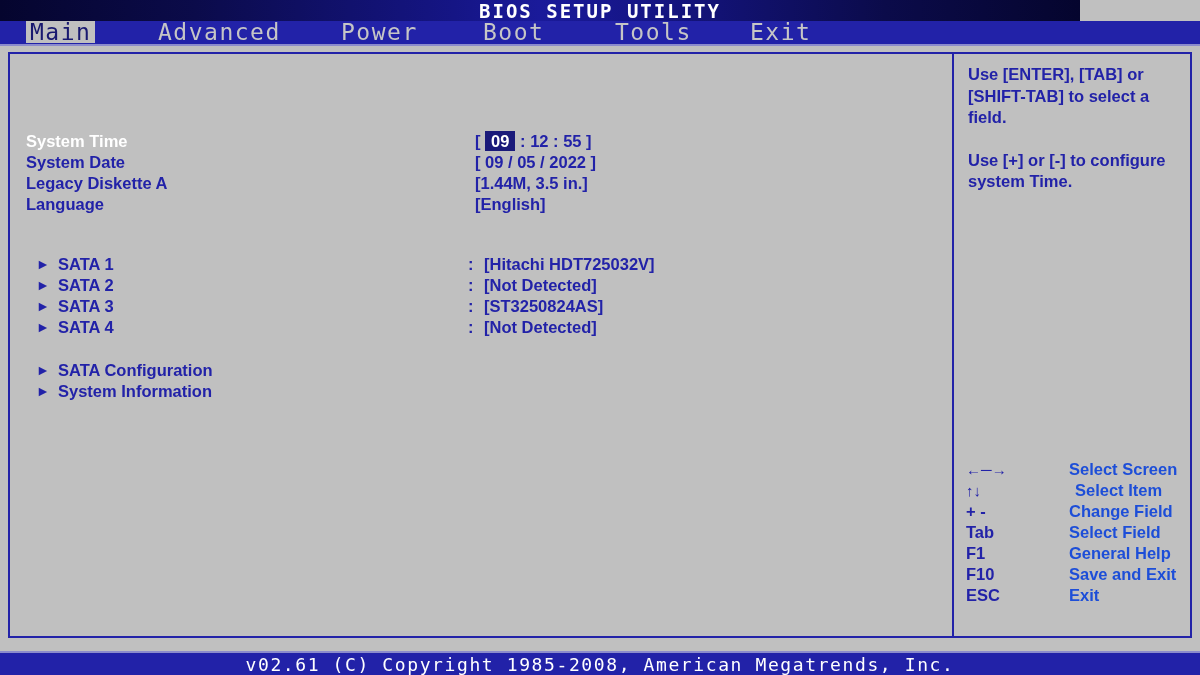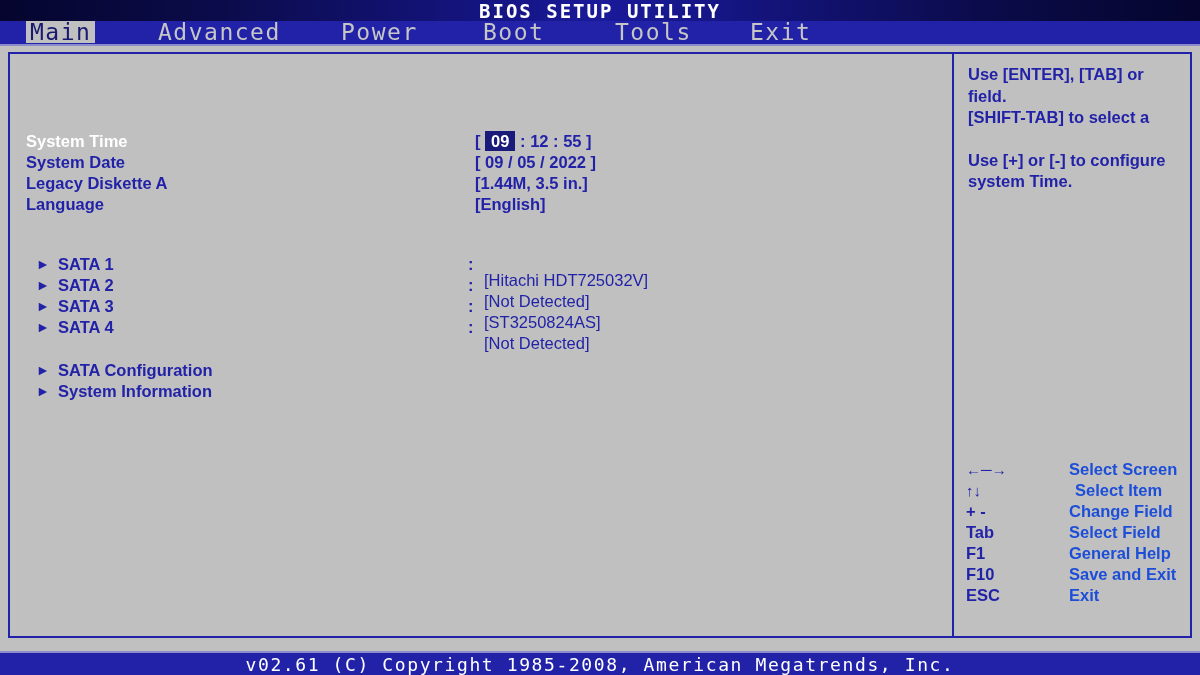--- a/index.html
+++ b/index.html
@@ -14,21 +14,21 @@
     background: #c0c0c0;
     font-family: "DejaVu Sans Mono", monospace;
     overflow: hidden;
     user-select: none;
   }
 
   
   #titlebar {
     position: absolute;
     left: 0; top: 0;
-    width: 1200px; height: 21px;
+    width: 1080px; height: 21px;
     background: linear-gradient(to right,
         #05052e 0%, #0b0b4a 18%, #151585 42%, #1a1a9a 50%,
         #151585 60%, #0b0b4a 82%, #05052e 100%);
   }
   #titlebar .title-text {
     position: absolute;
     left: 0; top: 1px;
     width: 1200px;
     text-align: center;
     color: #ffffff;
@@ -107,23 +107,23 @@
     position: absolute;
     left: 465px; top: 0;
     font-size: 16.5px;
     font-weight: bold;
     color: #2222a8;
     line-height: 21px;
     white-space: nowrap;
   }
   .row .value-plain {
     position: absolute;
-    left: 474px; top: 16px;
-    font-size: 16.5px;
-    font-weight: normal;
+    left: 474px; top: 0;
+    font-size: 16.5px;
+    font-weight: bold;
     color: #2222a8;
     line-height: 21px;
     white-space: nowrap;
   }
   .row .colon {
     position: absolute;
     left: 458px; top: 0;
     font-size: 16.5px;
     font-weight: bold;
     color: #2222a8;
@@ -301,22 +301,22 @@
         </div>
         <div class="row" style="top: 286px;">
           <span class="arrow">►</span>
           <span class="submenu-label">System Information</span>
         </div>
       </div>
     <div id="divider"></div>
     <div id="right-pane">
       <div id="help-text">
         <p>Use [ENTER], [TAB] or</p>
+        <p>[SHIFT-TAB] to select a</p>
         <p>field.</p>
-        <p>[SHIFT-TAB] to select a</p>
         <div class="gap"></div>
         <p>Use [+] or [-] to configure</p>
         <p>system Time.</p>
       </div>
       <div id="legend">
           <div class="legend-row">
             <span class="legend-key glyph">←─→</span>
             <span class="legend-desc">Select Screen</span>
           </div>
           <div class="legend-row">

